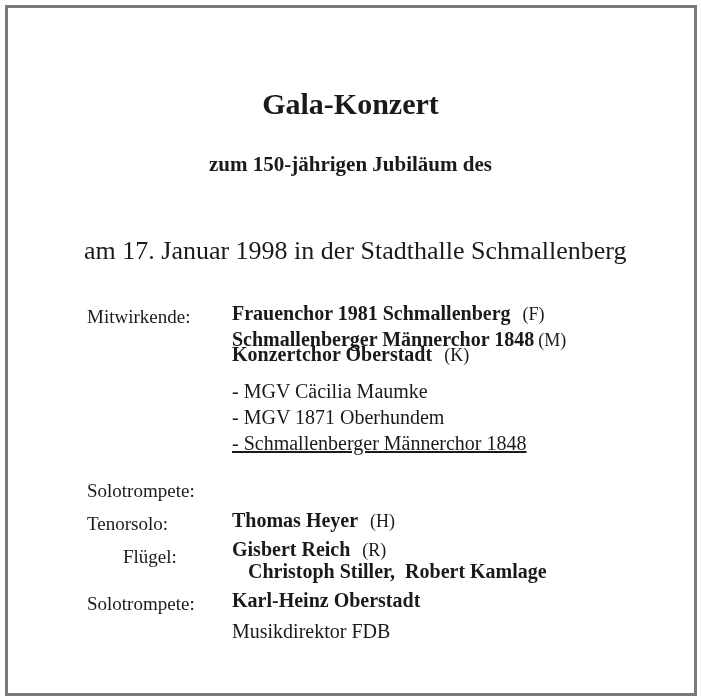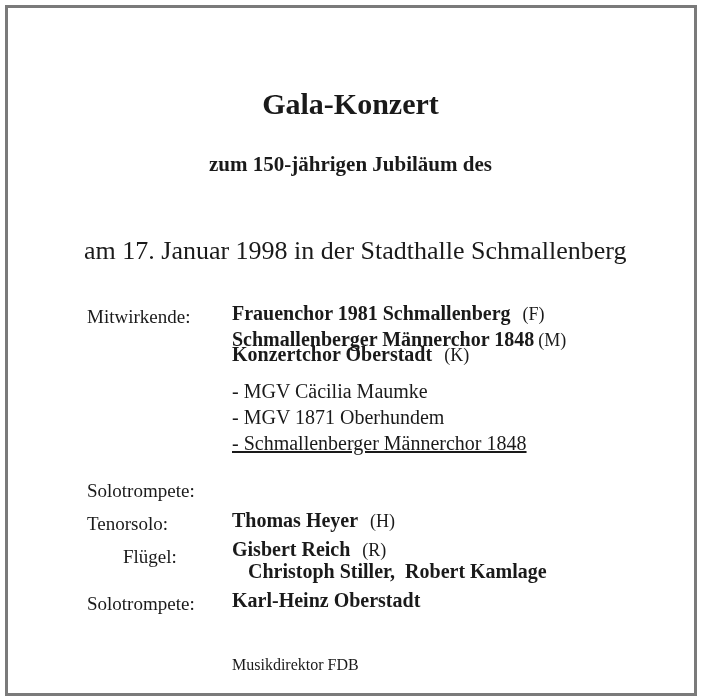--- a/index.html
+++ b/index.html
@@ -71,22 +71,21 @@
       font-size: 20px;
     }
     .abbr {
       font-size: 18px;
       font-weight: normal;
     }
     .plain {
       font-size: 20px;
     }
     .small {
-      font-size: 16px;
-      margin-top: 36px;
+      font-size: 20px;
     }
   </style>
 </head>
 <body>
 
 <div class="frame"></div>
 
 <div class="title">Gala-Konzert</div>
 
 <div class="subtitle">

